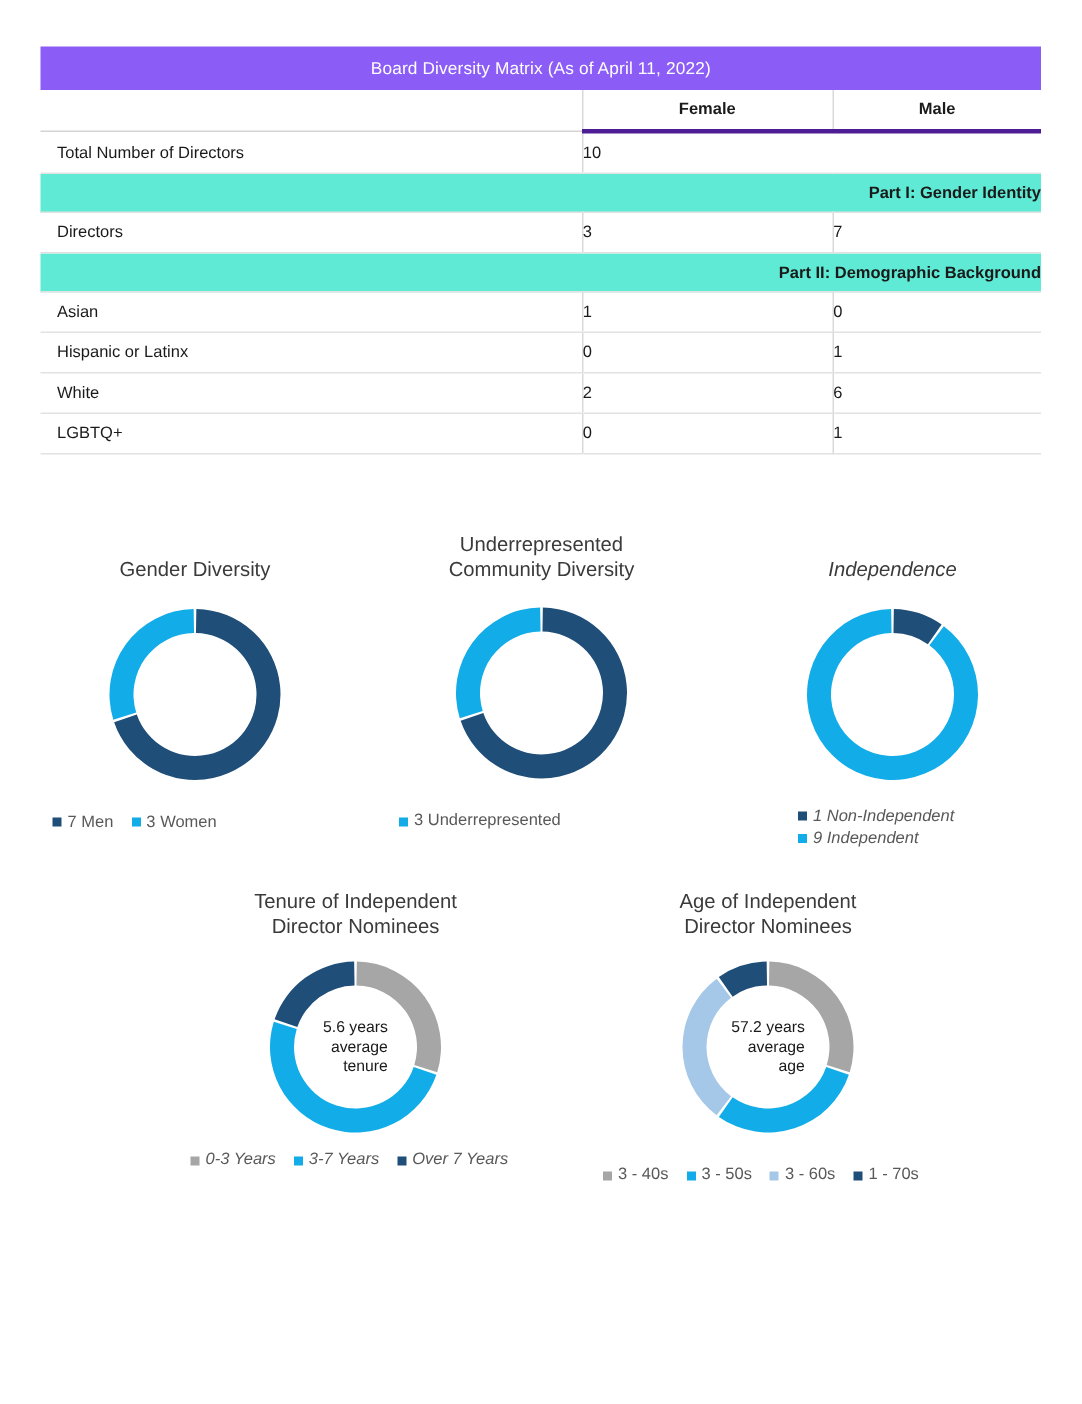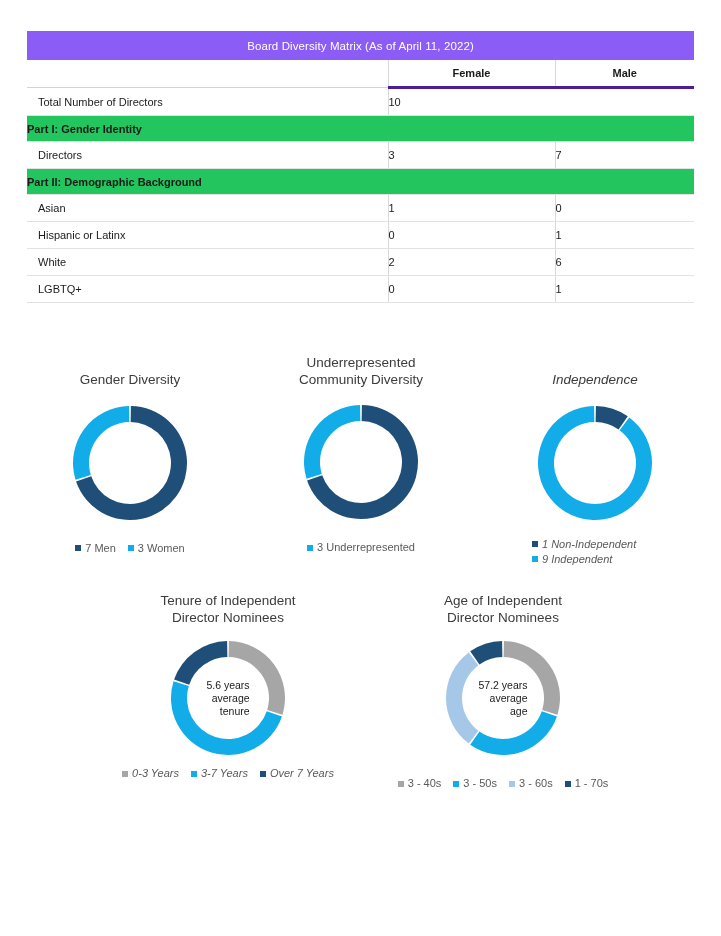--- a/index.html
+++ b/index.html
@@ -69,42 +69,42 @@
     color: #1a1a1a;
   }
   .data-row td.lbl {
     text-align: left;
     padding-left: 11px;
   }
   .data-row td.num {
   }
   .section-row td {
     height: 25px;
-    background: #22c55e;
+    background: #5eead4;
     font-weight: bold;
     font-size: 11px;
     color: #1a1a1a;
-    text-align: left;
+    text-align: right;
     padding-left: 11px;
     border-bottom: 1px solid #e2e2e2;
   }
   td.vline-l { border-left: 1px solid #d9d9d9; }
   td.vline-r { border-right: 1px solid #d9d9d9; }
 
   
   .charts-row-1 {
     position: absolute;
     left: 0;
     top: 346px;
     width: 721px;
     height: 225px;
   }
   .charts-row-2 {
     position: absolute;
-    left: 3px;
+    left: 12px;
     top: 588px;
     width: 693px;
     height: 210px;
   }
   .chart-cell {
     position: absolute;
     text-align: center;
   }
   .chart-title {
     font-size: 13.5px;
@@ -129,21 +129,20 @@
   .donut-center span {
     font-size: 10.5px;
     line-height: 13px;
     color: #1a1a1a;
     white-space: pre-line;
     text-align: right;
   }
   .legend {
     display: flex;
     flex-wrap: wrap;
-    justify-content: center;
     align-items: center;
     gap: 0 12px;
     font-size: 11px;
     color: #595959;
   }
   .legend.stacked {
     display: block;
     text-align: left;
   }
   .legend-item {

